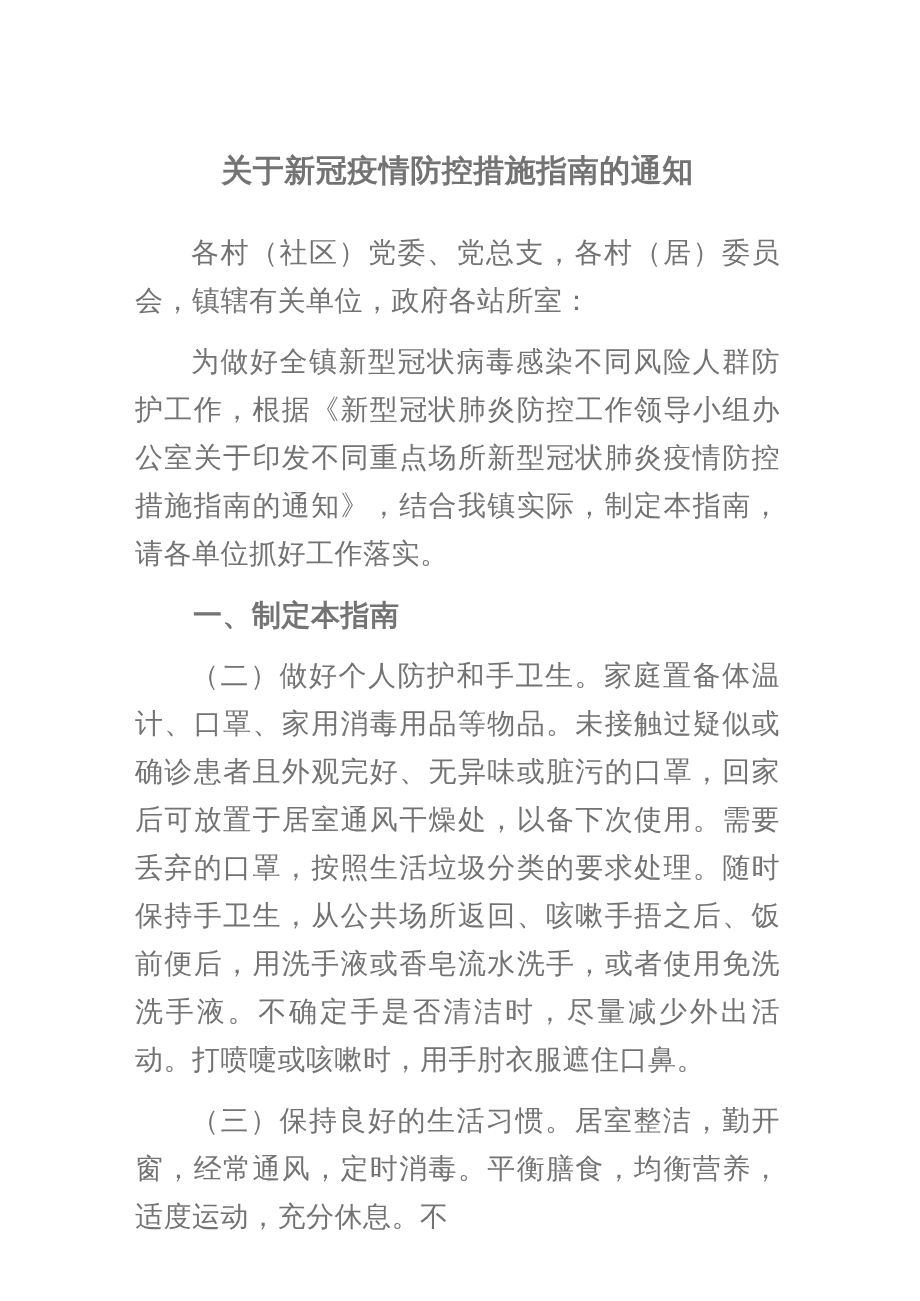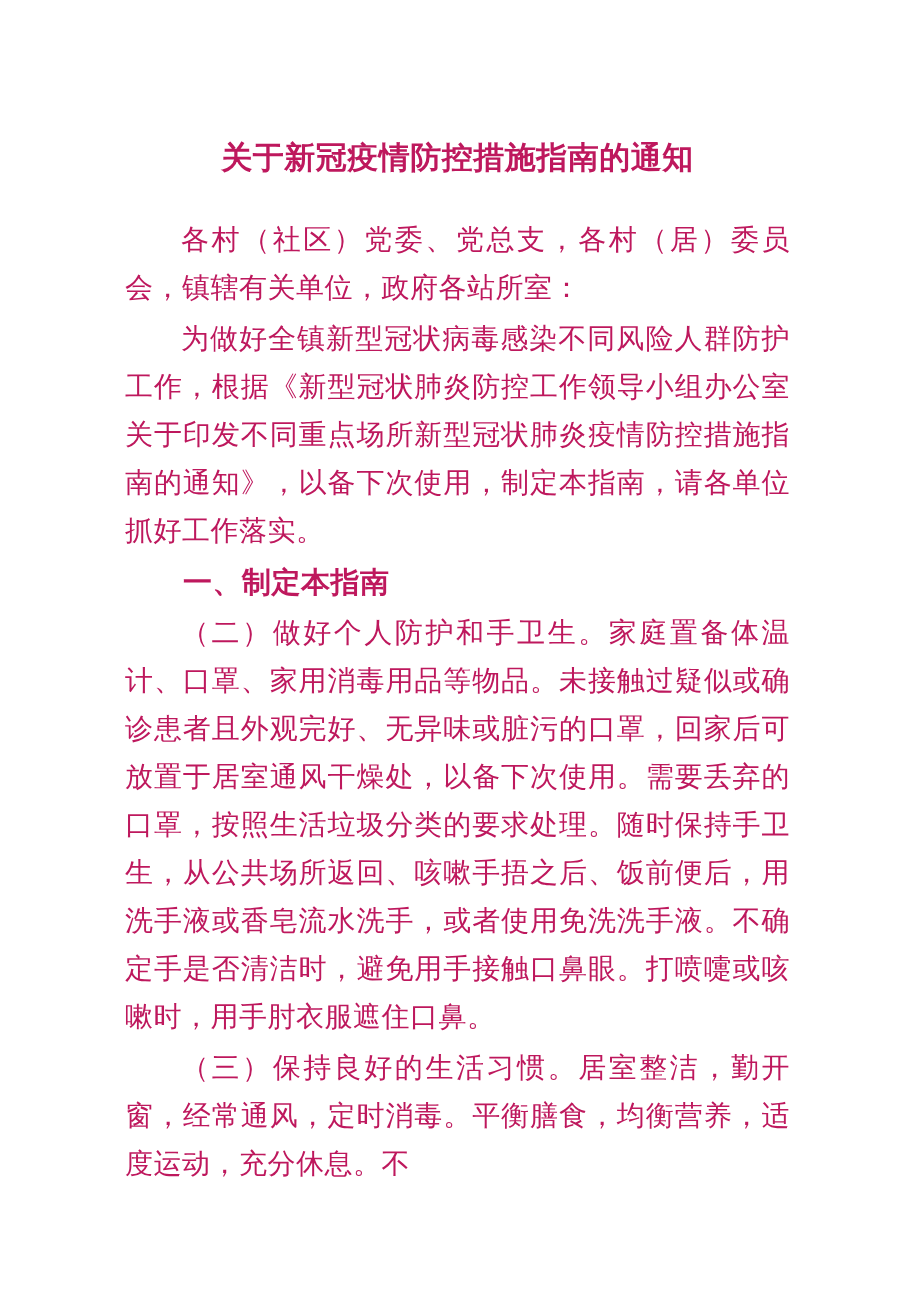--- a/index.html
+++ b/index.html
@@ -6,37 +6,37 @@
     margin: 0;
     padding: 0;
     background: #ffffff;
   }
   .doc-page {
     position: relative;
     width: 920px;
     height: 1301px;
     margin: 0 auto;
     background: #ffffff;
-    color: #be185d;
+    color: #737373;
     box-sizing: border-box;
-    padding: 4px 127px 0 122px;
+    padding: 17px 127px 0 122px;
     overflow: hidden;
   }
   .doc-title {
     margin: 130px 0 34px 0;
     font-family: "Liberation Sans", "DejaVu Sans", sans-serif;
     font-weight: bold;
     font-size: 31px;
     line-height: 48px;
     text-align: center;
     letter-spacing: 0.5px;
     white-space: nowrap;
   }
   .doc-body p {
-    margin: 3px;
+    margin: 13px;
     font-family: "Liberation Serif", "DejaVu Serif", serif;
     font-size: 28px;
     line-height: 48px;
     text-align: justify;
     text-indent: 2em;
     letter-spacing: 0.5px;
   }
   .doc-body p.section-heading {
     font-family: "Liberation Sans", "DejaVu Sans", sans-serif;
     font-weight: bold;
@@ -46,22 +46,22 @@
 </style>
 </head>
 <body>
 
 <div class="doc-page">
   <h1 class="doc-title">关于新冠疫情防控措施指南的通知</h1>
 
   <div class="doc-body">
     <p>各村（社区）党委、党总支，各村（居）委员会，镇辖有关单位，政府各站所室：</p>
 
-    <p>为做好全镇新型冠状病毒感染不同风险人群防护工作，根据《新型冠状肺炎防控工作领导小组办公室关于印发不同重点场所新型冠状肺炎疫情防控措施指南的通知》，以备下次使用，制定本指南，请各单位抓好工作落实。</p>
+    <p>为做好全镇新型冠状病毒感染不同风险人群防护工作，根据《新型冠状肺炎防控工作领导小组办公室关于印发不同重点场所新型冠状肺炎疫情防控措施指南的通知》，结合我镇实际，制定本指南，请各单位抓好工作落实。</p>
 
     <p class="section-heading">一、制定本指南</p>
 
 
-    <p>（二）做好个人防护和手卫生。家庭置备体温计、口罩、家用消毒用品等物品。未接触过疑似或确诊患者且外观完好、无异味或脏污的口罩，回家后可放置于居室通风干燥处，以备下次使用。需要丢弃的口罩，按照生活垃圾分类的要求处理。随时保持手卫生，从公共场所返回、咳嗽手捂之后、饭前便后，用洗手液或香皂流水洗手，或者使用免洗洗手液。不确定手是否清洁时，避免用手接触口鼻眼。打喷嚏或咳嗽时，用手肘衣服遮住口鼻。</p>
+    <p>（二）做好个人防护和手卫生。家庭置备体温计、口罩、家用消毒用品等物品。未接触过疑似或确诊患者且外观完好、无异味或脏污的口罩，回家后可放置于居室通风干燥处，以备下次使用。需要丢弃的口罩，按照生活垃圾分类的要求处理。随时保持手卫生，从公共场所返回、咳嗽手捂之后、饭前便后，用洗手液或香皂流水洗手，或者使用免洗洗手液。不确定手是否清洁时，尽量减少外出活动。打喷嚏或咳嗽时，用手肘衣服遮住口鼻。</p>
 
     <p>（三）保持良好的生活习惯。居室整洁，勤开窗，经常通风，定时消毒。平衡膳食，均衡营养，适度运动，充分休息。不</p>
   </div>
 </div>
 
 </body></html>

